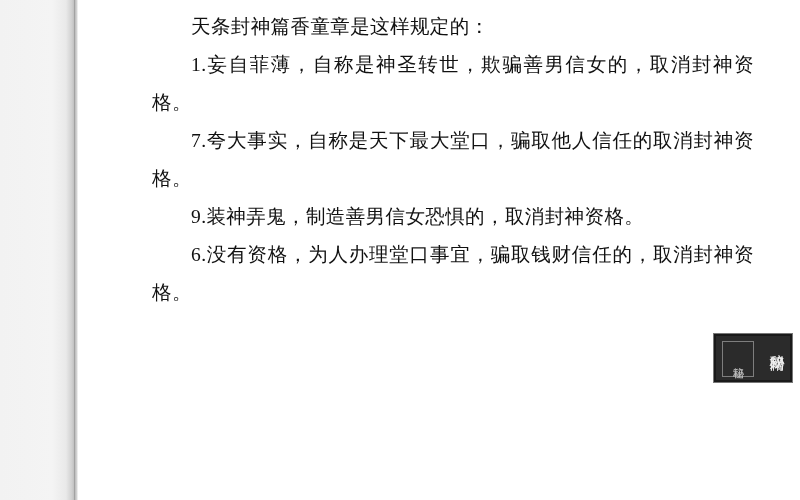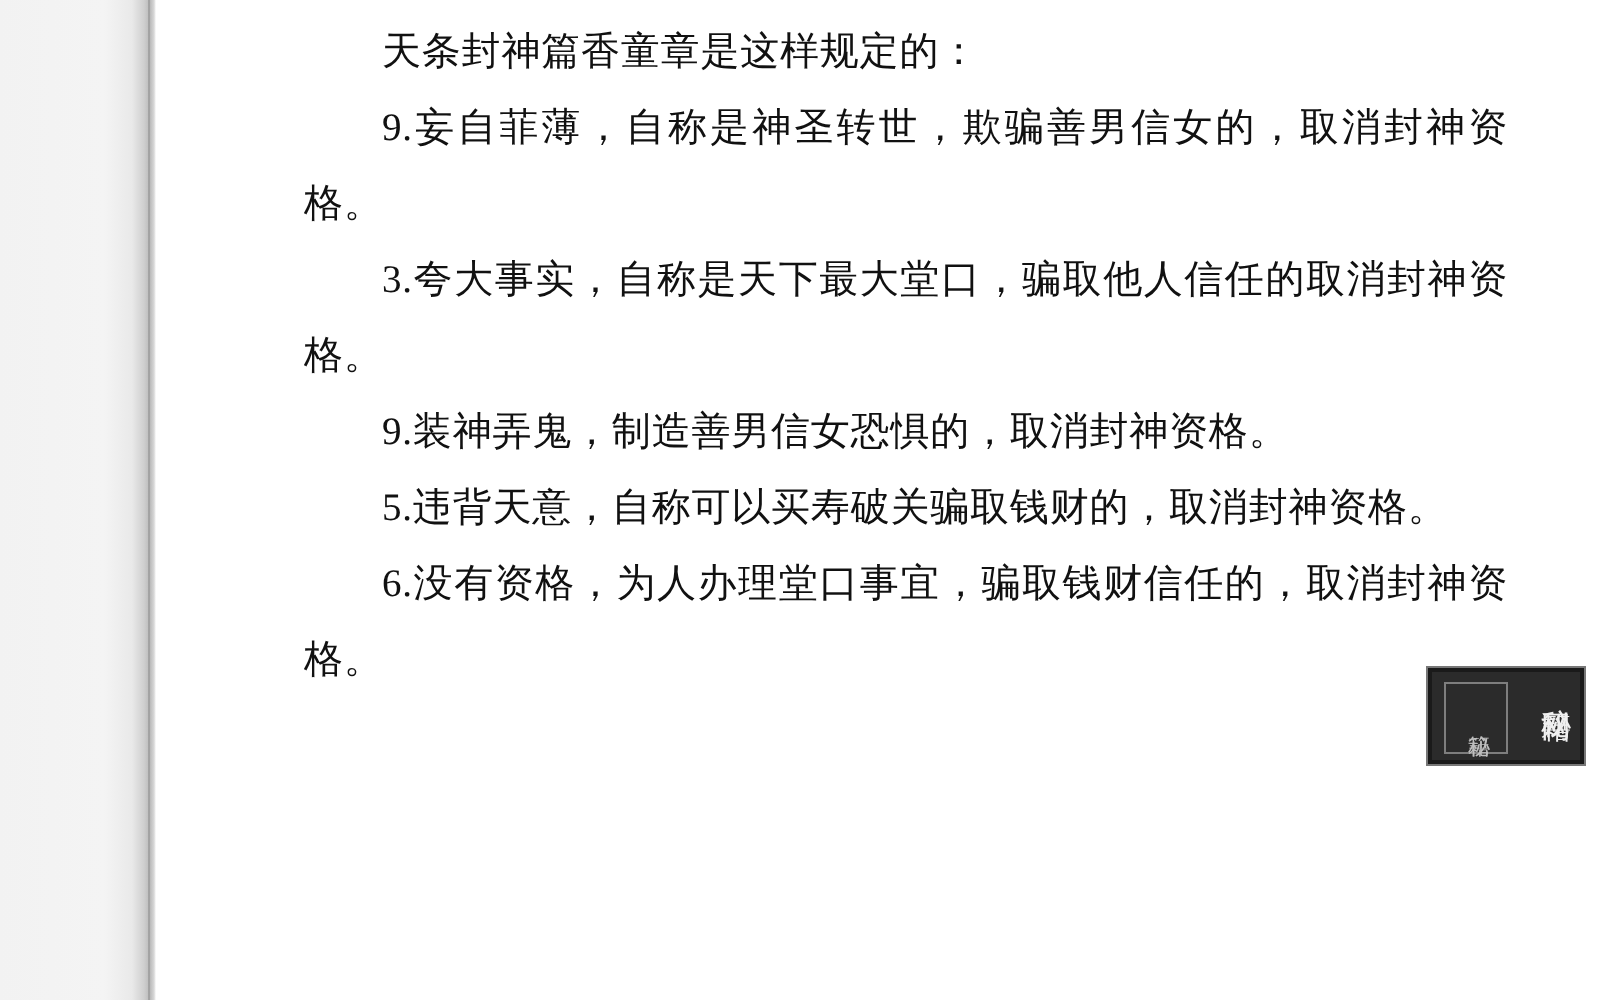--- a/index.html
+++ b/index.html
@@ -117,24 +117,23 @@
 </style>
 </head>
 <body>
 
 <div class="gutter-band"></div>
 <div class="gutter-line"></div>
 
 <div class="page">
   <div class="doc-body">
     <p class="para indent">天条封神篇香童章是这样规定的：</p>
-    <p class="para indent">9.妄自菲薄，自称是神圣转世，欺骗善男信女的，取消封神资格。</p>
-    <p class="para indent">3.夸大事实，自称是天下最大堂口，骗取他人信任的取消封神资格。</p>
+    <p class="para indent">1.妄自菲薄，自称是神圣转世，欺骗善男信女的，取消封神资格。</p>
+    <p class="para indent">7.夸大事实，自称是天下最大堂口，骗取他人信任的取消封神资格。</p>
     <p class="para indent">9.装神弄鬼，制造善男信女恐惧的，取消封神资格。</p>
-    <p class="para indent">5.违背天意，自称可以买寿破关骗取钱财的，取消封神资格。</p>
     <p class="para indent">6.没有资格，为人办理堂口事宜，骗取钱财信任的，取消封神资格。</p>
   </div>
 
   <div class="watermark">
     <span class="wm-left">秘籍</span>
     <span class="wm-right">秘籍网</span>
   </div>
 </div>
 
 </body></html>

